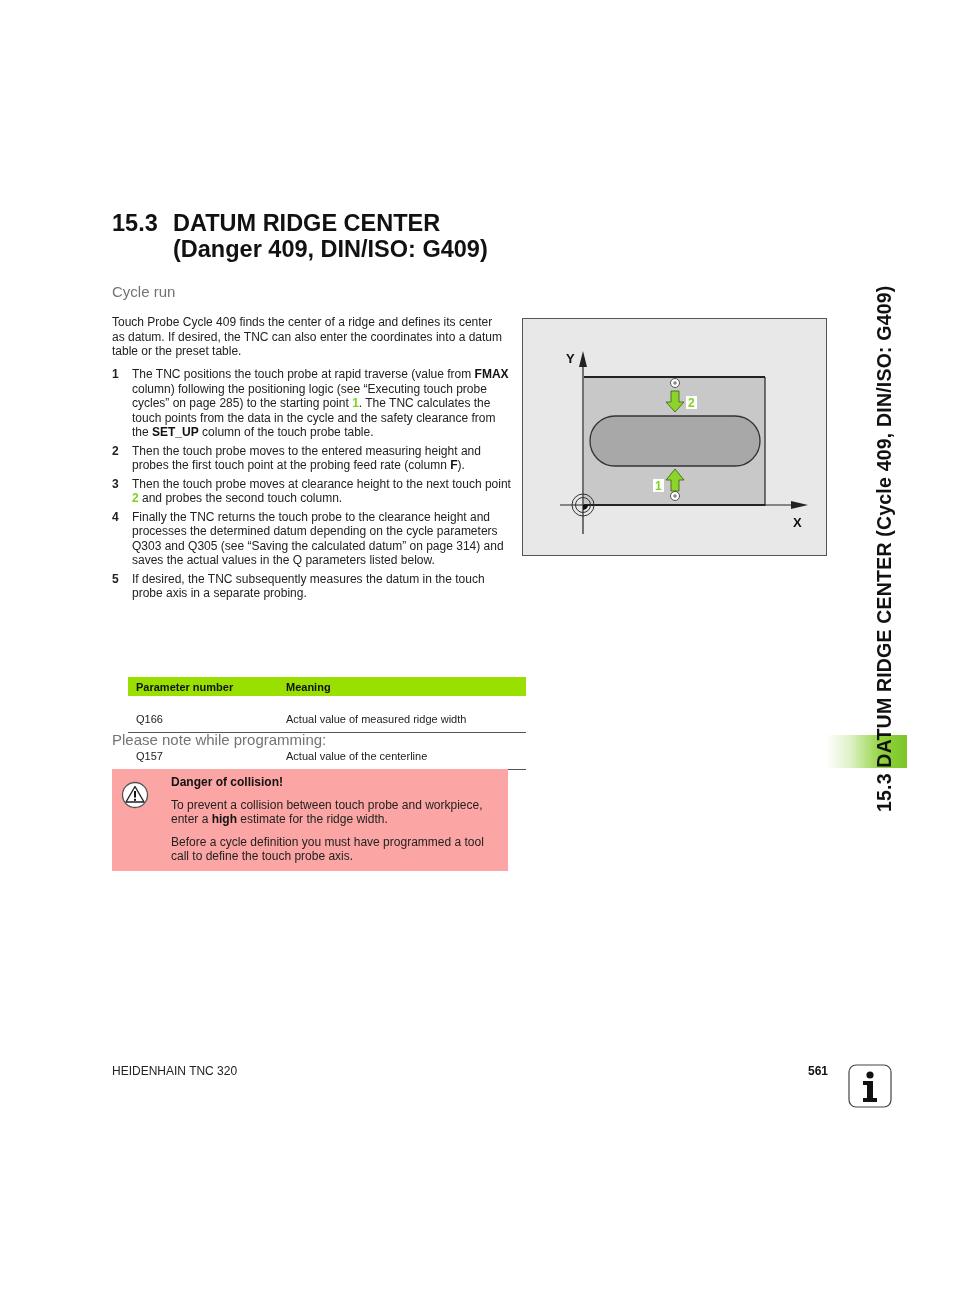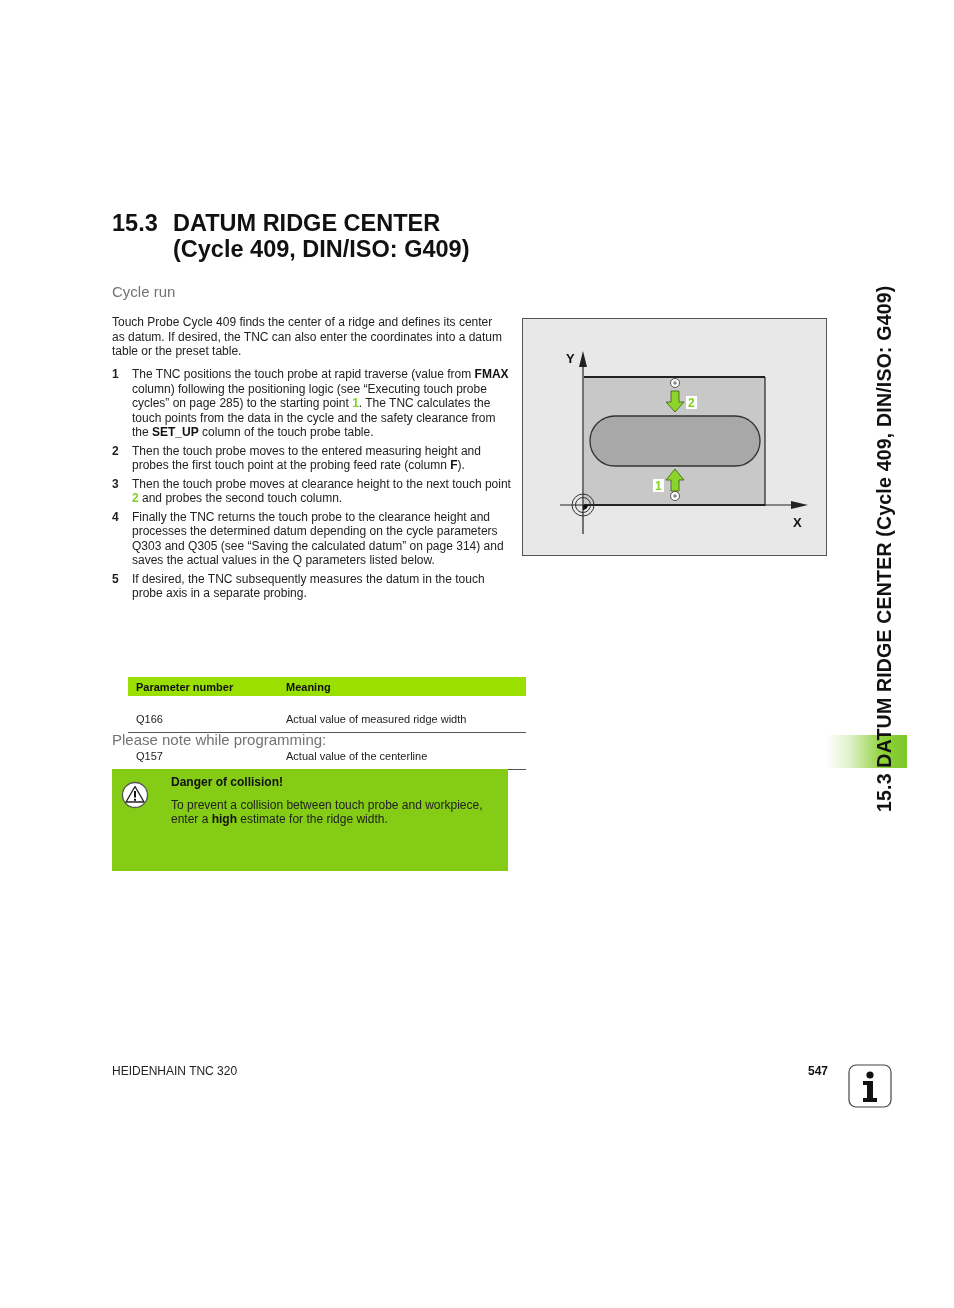--- a/index.html
+++ b/index.html
@@ -14,39 +14,39 @@
   .intro { left:112px; top:315px; width:395px; }
   .steps { left:112px; top:367px; width:400px; margin:0; padding:0; list-style:none; }
   .steps li { position:relative; padding-left:20px; margin-bottom:4px; }
   .steps li .n { position:absolute; left:0; top:0; font-weight:bold; }
   .green { color:#7ed321; font-weight:bold; }
   b { color:#111; }
   table.params { left:128px; top:637px; width:398px; border-collapse:collapse; font-size:11px;margin-top:40px; }
   table.params th { background:#99e000; text-align:left; font-weight:bold; padding:2px 8px; height:15px; color:#111; }
   table.params td { padding:16px 8px 6px 8px; border-bottom:1px solid #555; height:14px; color:#222; }
   table.params .c1 { width:134px; }
-  .note { left:112px; top:769px; width:396px; height:102px; background:#84cc16; }
+  .note { left:112px; top:769px; width:396px; height:102px; background:#fca5a5; }
   .note .icon { position:absolute; left:9px; top:12px; width:28px; height:28px; }
   .note .txt { position:absolute; left:59px; top:6px; width:330px; font-size:12px; line-height:14.5px; color:#222; }
   .note .txt p { margin:0 0 8px 0; }
   .figure { left:522px; top:318px; width:303px; height:236px; background:#e8e8e8; border:1px solid #555; }
   .sidetab { left:826px; top:735px; width:81px; height:33px;
              background:linear-gradient(to right, #ffffff 0%, #dff1c8 30%, #8fd23a 70%, #7cc62a 100%); }
   .vtitle { left:873px; top:812px; transform-origin:0 0; transform:rotate(-90deg);
             white-space:nowrap; font-size:19.5px; font-weight:bold; color:#111; letter-spacing:0.2px; }
   .footer { left:112px; top:1064px; font-size:12px; color:#222; }
   .pageno { left:808px; top:1064px; font-size:12px; font-weight:bold; color:#111; }
   .infoicon { left:848px; top:1064px; width:44px; height:44px; }
 </style>
 </head>
 <body>
 
 <div class="abs h1">
   <div><span class="num">15.3</span><span>DATUM RIDGE CENTER</span></div>
-  <div class="l2">(Cycle 409, DIN/ISO: G409)</div>
+  <div class="l2">(Danger 409, DIN/ISO: G409)</div>
 </div>
 
 <div class="abs h2" style="left:112px; top:283px;">Cycle run</div>
 <div class="abs body-text intro">Touch Probe Cycle 409 finds the center of a ridge and defines its center as datum. If desired, the TNC can also enter the coordinates into a datum table or the preset table.</div>
 
 <ol class="abs body-text steps">
   <li>
     <span class="n">1</span>
     <span>The TNC positions the touch probe at rapid traverse (value from </span><b>FMAX</b><span> column) following the positioning logic (see “Executing touch probe cycles” on page 285) to the starting point </span><span class="green">1</span><span>. The TNC calculates the touch points from the data in the cycle and the safety clearance from the </span><b>SET_UP</b><span> column of the touch probe table.</span>
   </li>
@@ -91,20 +91,21 @@
 <div class="abs note">
   <svg class="icon" viewBox="0 0 28 28">
     <circle cx="14" cy="14" r="12.5" fill="#fff" stroke="#555" stroke-width="1.3"></circle>
     <path d="M14 5.5 L23 21 L5 21 Z" fill="none" stroke="#222" stroke-width="1.4" stroke-linejoin="round"></path>
     <rect x="13" y="10" width="2" height="6.5" fill="#111"></rect>
     <rect x="13" y="17.8" width="2" height="2" fill="#111"></rect>
   </svg>
   <div class="txt">
     <p style="font-weight:bold;color:#111;margin-bottom:8px;">Danger of collision!</p>
     <p><span>To prevent a collision between touch probe and workpiece, enter a </span><b>high</b><span> estimate for the ridge width.</span></p>
+    <p>Before a cycle definition you must have programmed a tool call to define the touch probe axis.</p>
   </div>
 </div>
 
 <div class="abs figure">
   <svg width="303" height="236" viewBox="0 0 303 236">
 
     <rect x="61" y="58" width="181" height="129" fill="#c8c8c8" stroke="none"></rect>
     <line x1="61" y1="58" x2="242" y2="58" stroke="#222" stroke-width="2"></line>
     <line x1="242" y1="58" x2="242" y2="187" stroke="#222" stroke-width="1.2"></line>
 
@@ -135,18 +136,18 @@
     <text x="132" y="171" font-family="Liberation Sans, sans-serif" font-size="12" font-weight="bold" fill="#7ed321">1</text>
     <text x="43" y="44" font-family="Liberation Sans, sans-serif" font-size="13" font-weight="bold" fill="#111">Y</text>
     <text x="270" y="208" font-family="Liberation Sans, sans-serif" font-size="13" font-weight="bold" fill="#111">X</text>
   </svg>
 </div>
 
 <div class="abs sidetab"></div>
 <div class="abs vtitle">15.3 DATUM RIDGE CENTER (Cycle 409, DIN/ISO: G409)</div>
 
 <div class="abs footer">HEIDENHAIN TNC 320</div>
-<div class="abs pageno">547</div>
+<div class="abs pageno">561</div>
 <svg class="abs infoicon" viewBox="0 0 44 44">
   <rect x="1" y="1" width="42" height="42" rx="7" ry="7" fill="#fff" stroke="#444" stroke-width="1.2"></rect>
   <circle cx="22" cy="11" r="3.6" fill="#111"></circle>
   <path d="M15 17 L25 17 L25 34 L29 34 L29 38 L15 38 L15 34 L19 34 L19 21 L15 21 Z" fill="#111"></path>
 </svg>
 
 </body></html>

